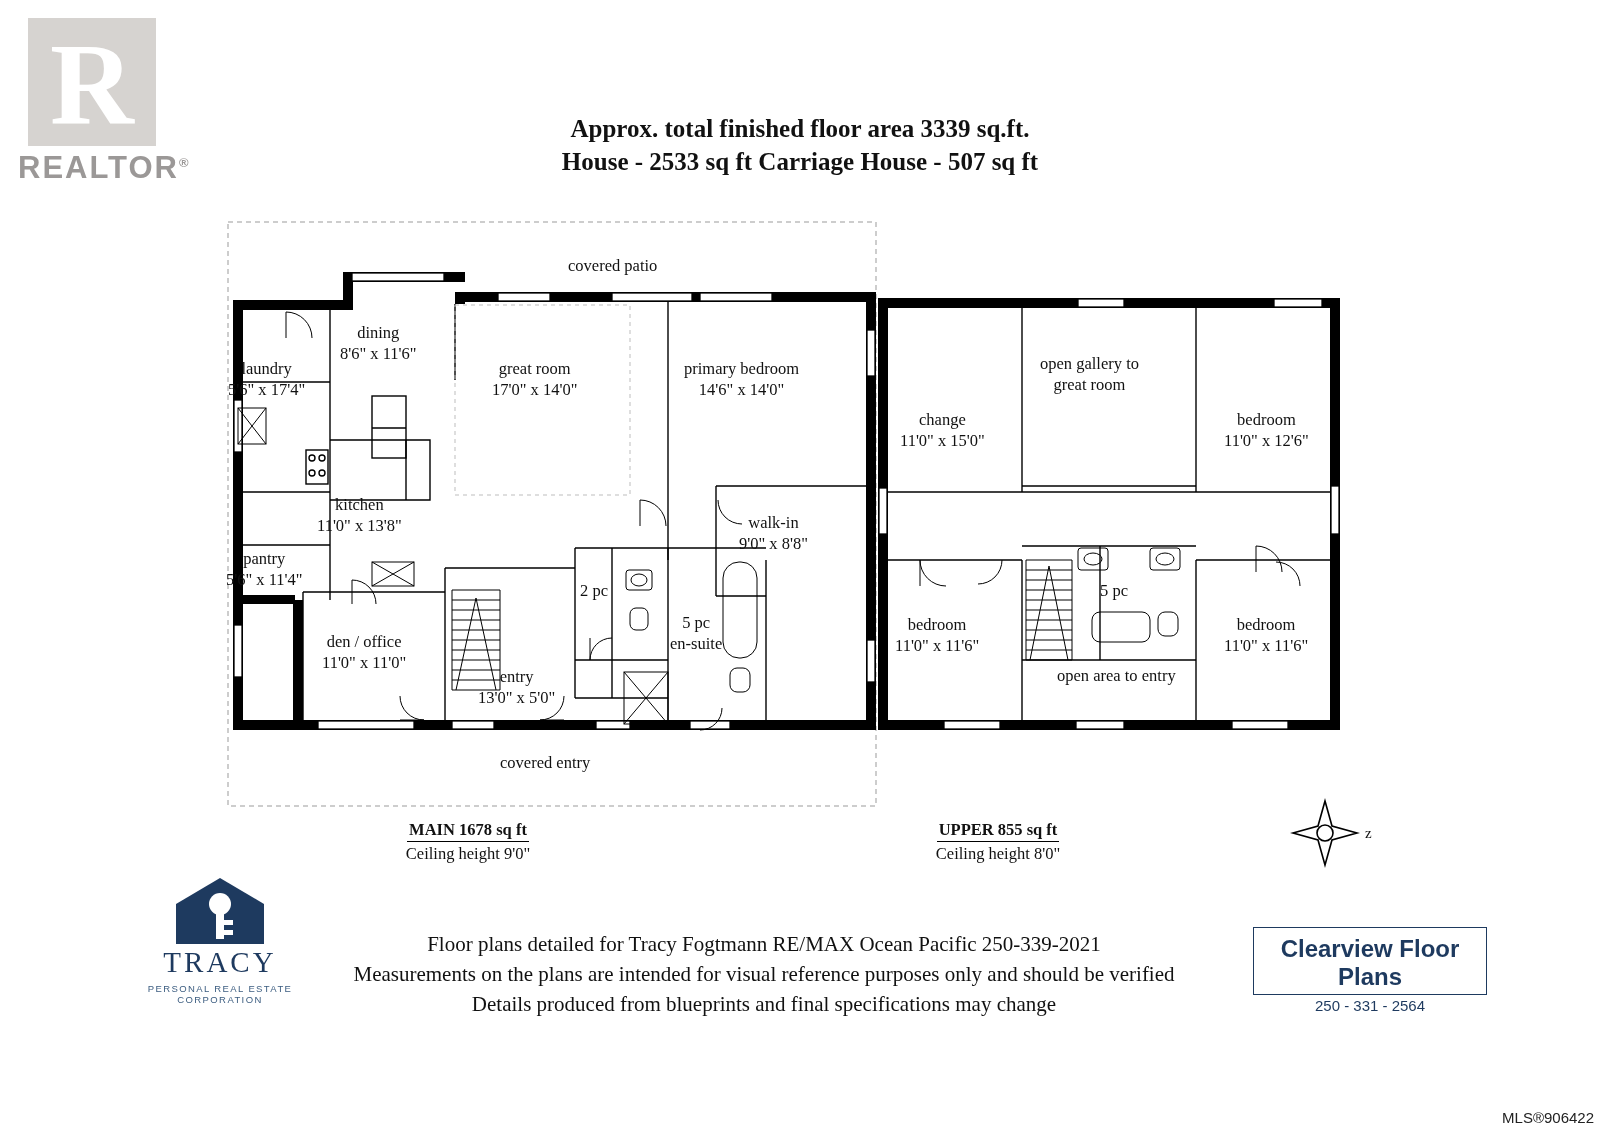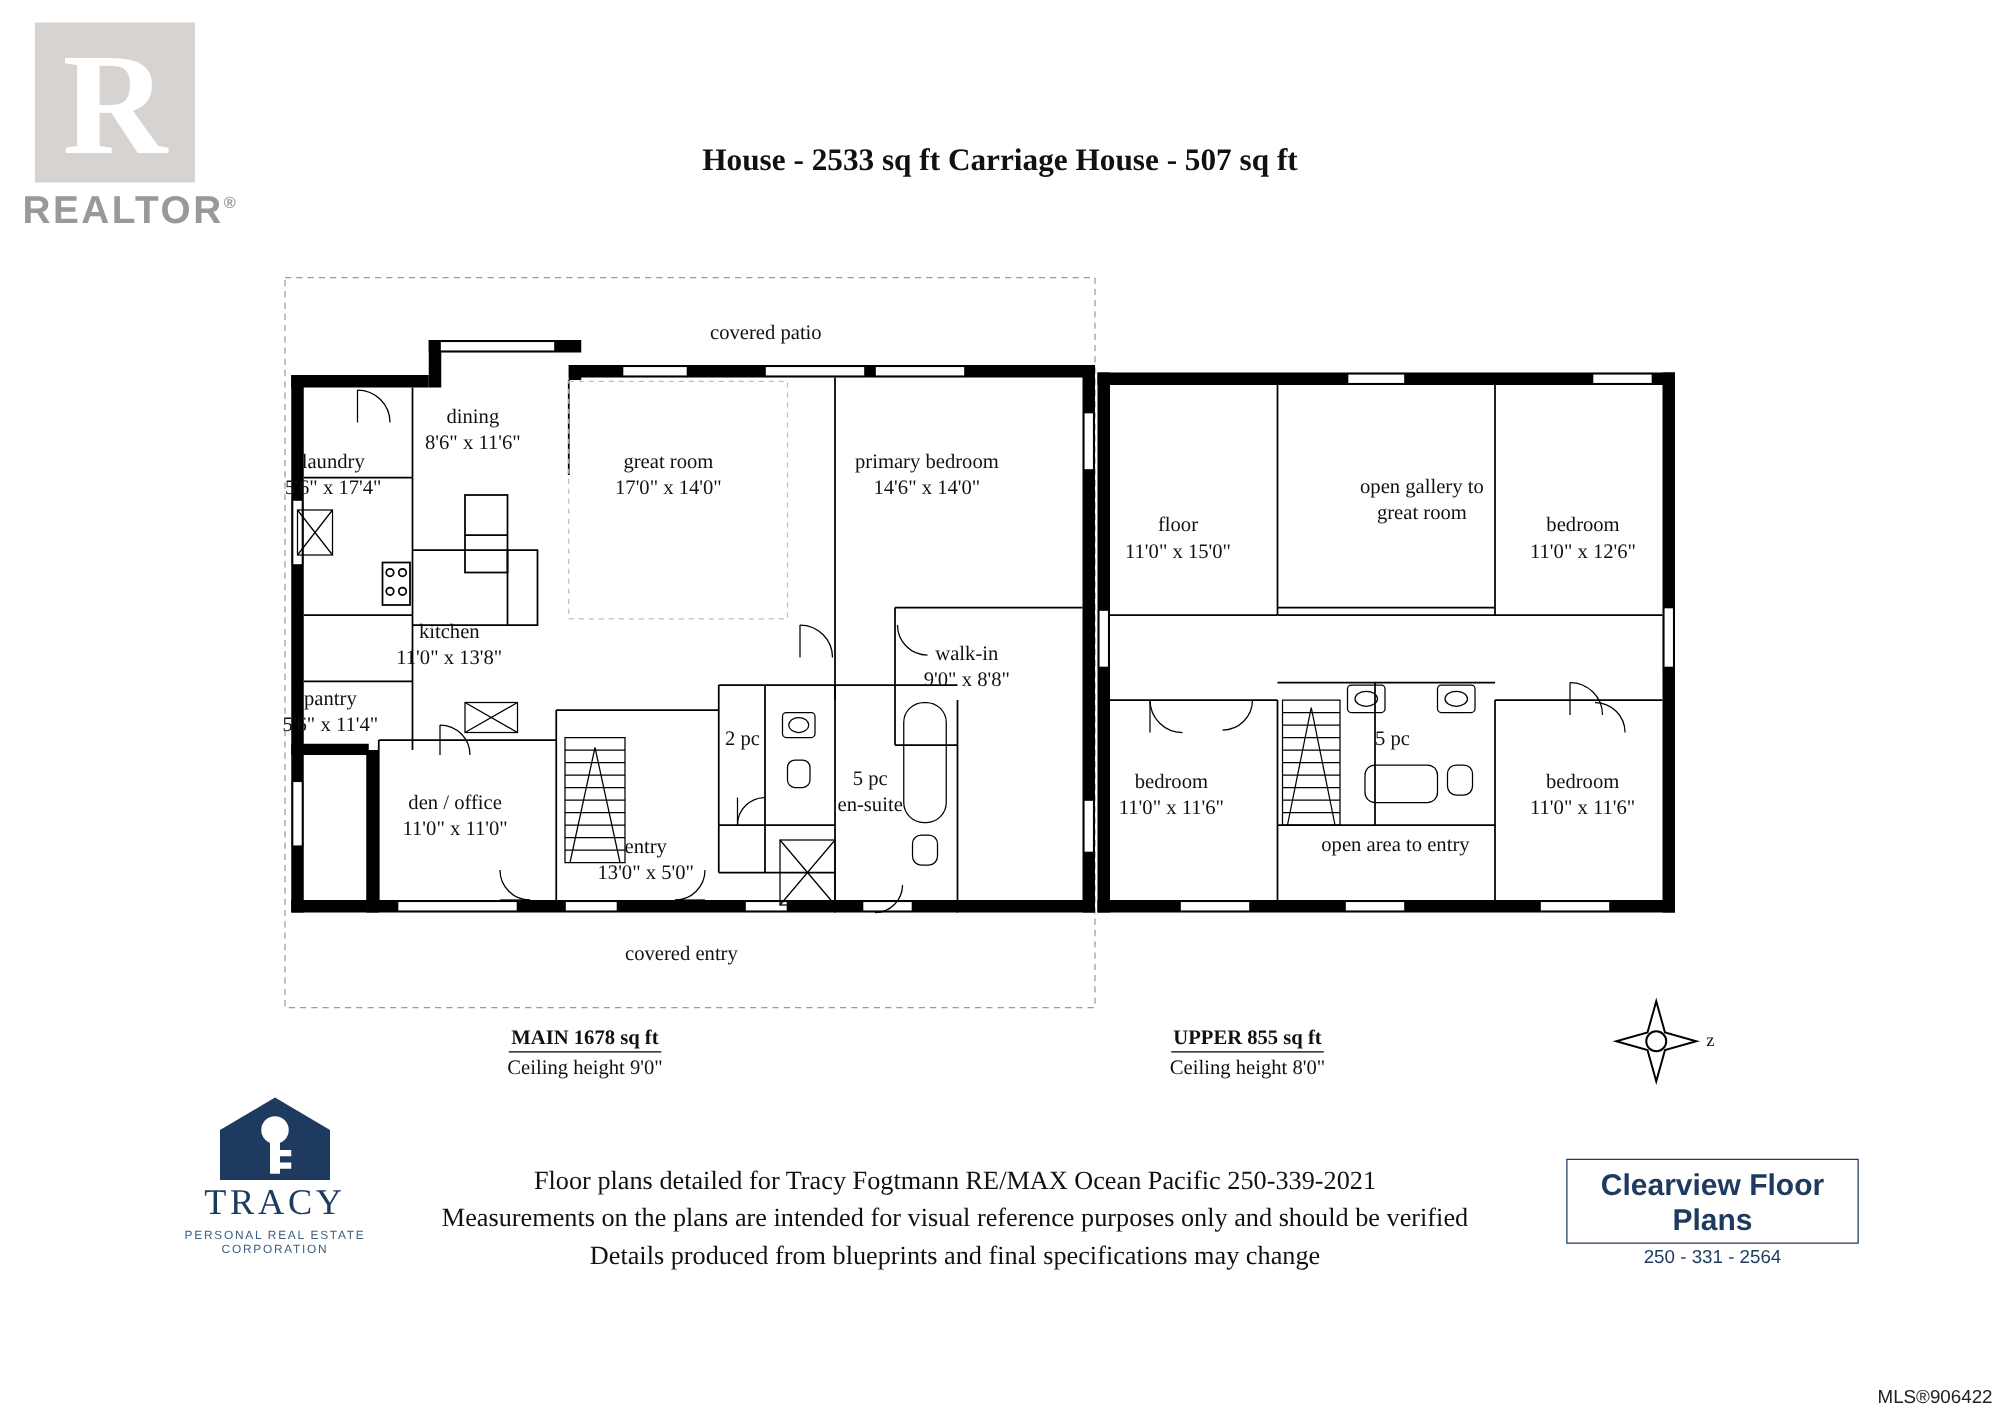--- a/index.html
+++ b/index.html
@@ -99,20 +99,21 @@
 <div id="realtor" class="abs">
   <div class="box">
     <span class="r">R</span>
   </div>
   <div class="word">
     <span>REALTOR</span><sup>®</sup>
   </div>
 </div>
 
 <div id="header" class="abs">
+  <div class="l2">Approx. total finished floor area 3339 sq.ft.</div>
   <div class="l3">House  -  2533 sq ft    Carriage House  -  507 sq ft</div>
 </div>
 
 <svg class="plan" width="1600" height="1130">
 
   <rect class="dash" x="228" y="222" width="648" height="584"></rect>
 
   <g class="wall">
 
     <rect x="233" y="300" width="10" height="430"></rect>
@@ -375,25 +376,25 @@
 <div class="lbl" style="left:478px; top:666px;">
   <div>entry</div>
   <div>13'0" x 5'0"</div>
 </div>
 
 <div class="lbl" style="left:500px; top:752px;">
   <div>covered entry</div>
 </div>
 
 <div class="lbl" style="left:900px; top:409px;">
-  <div>floor</div>
+  <div>change</div>
   <div>11'0" x 15'0"</div>
 </div>
 
-<div class="lbl" style="left:1040px; top:378px;margin-left:48px;">
+<div class="lbl" style="left:1040px; top:353px;">
   <div>open gallery to</div>
   <div>great room</div>
 </div>
 
 <div class="lbl" style="left:1224px; top:409px;">
   <div>bedroom</div>
   <div>11'0" x 12'6"</div>
 </div>
 
 <div class="lbl" style="left:895px; top:614px;">

